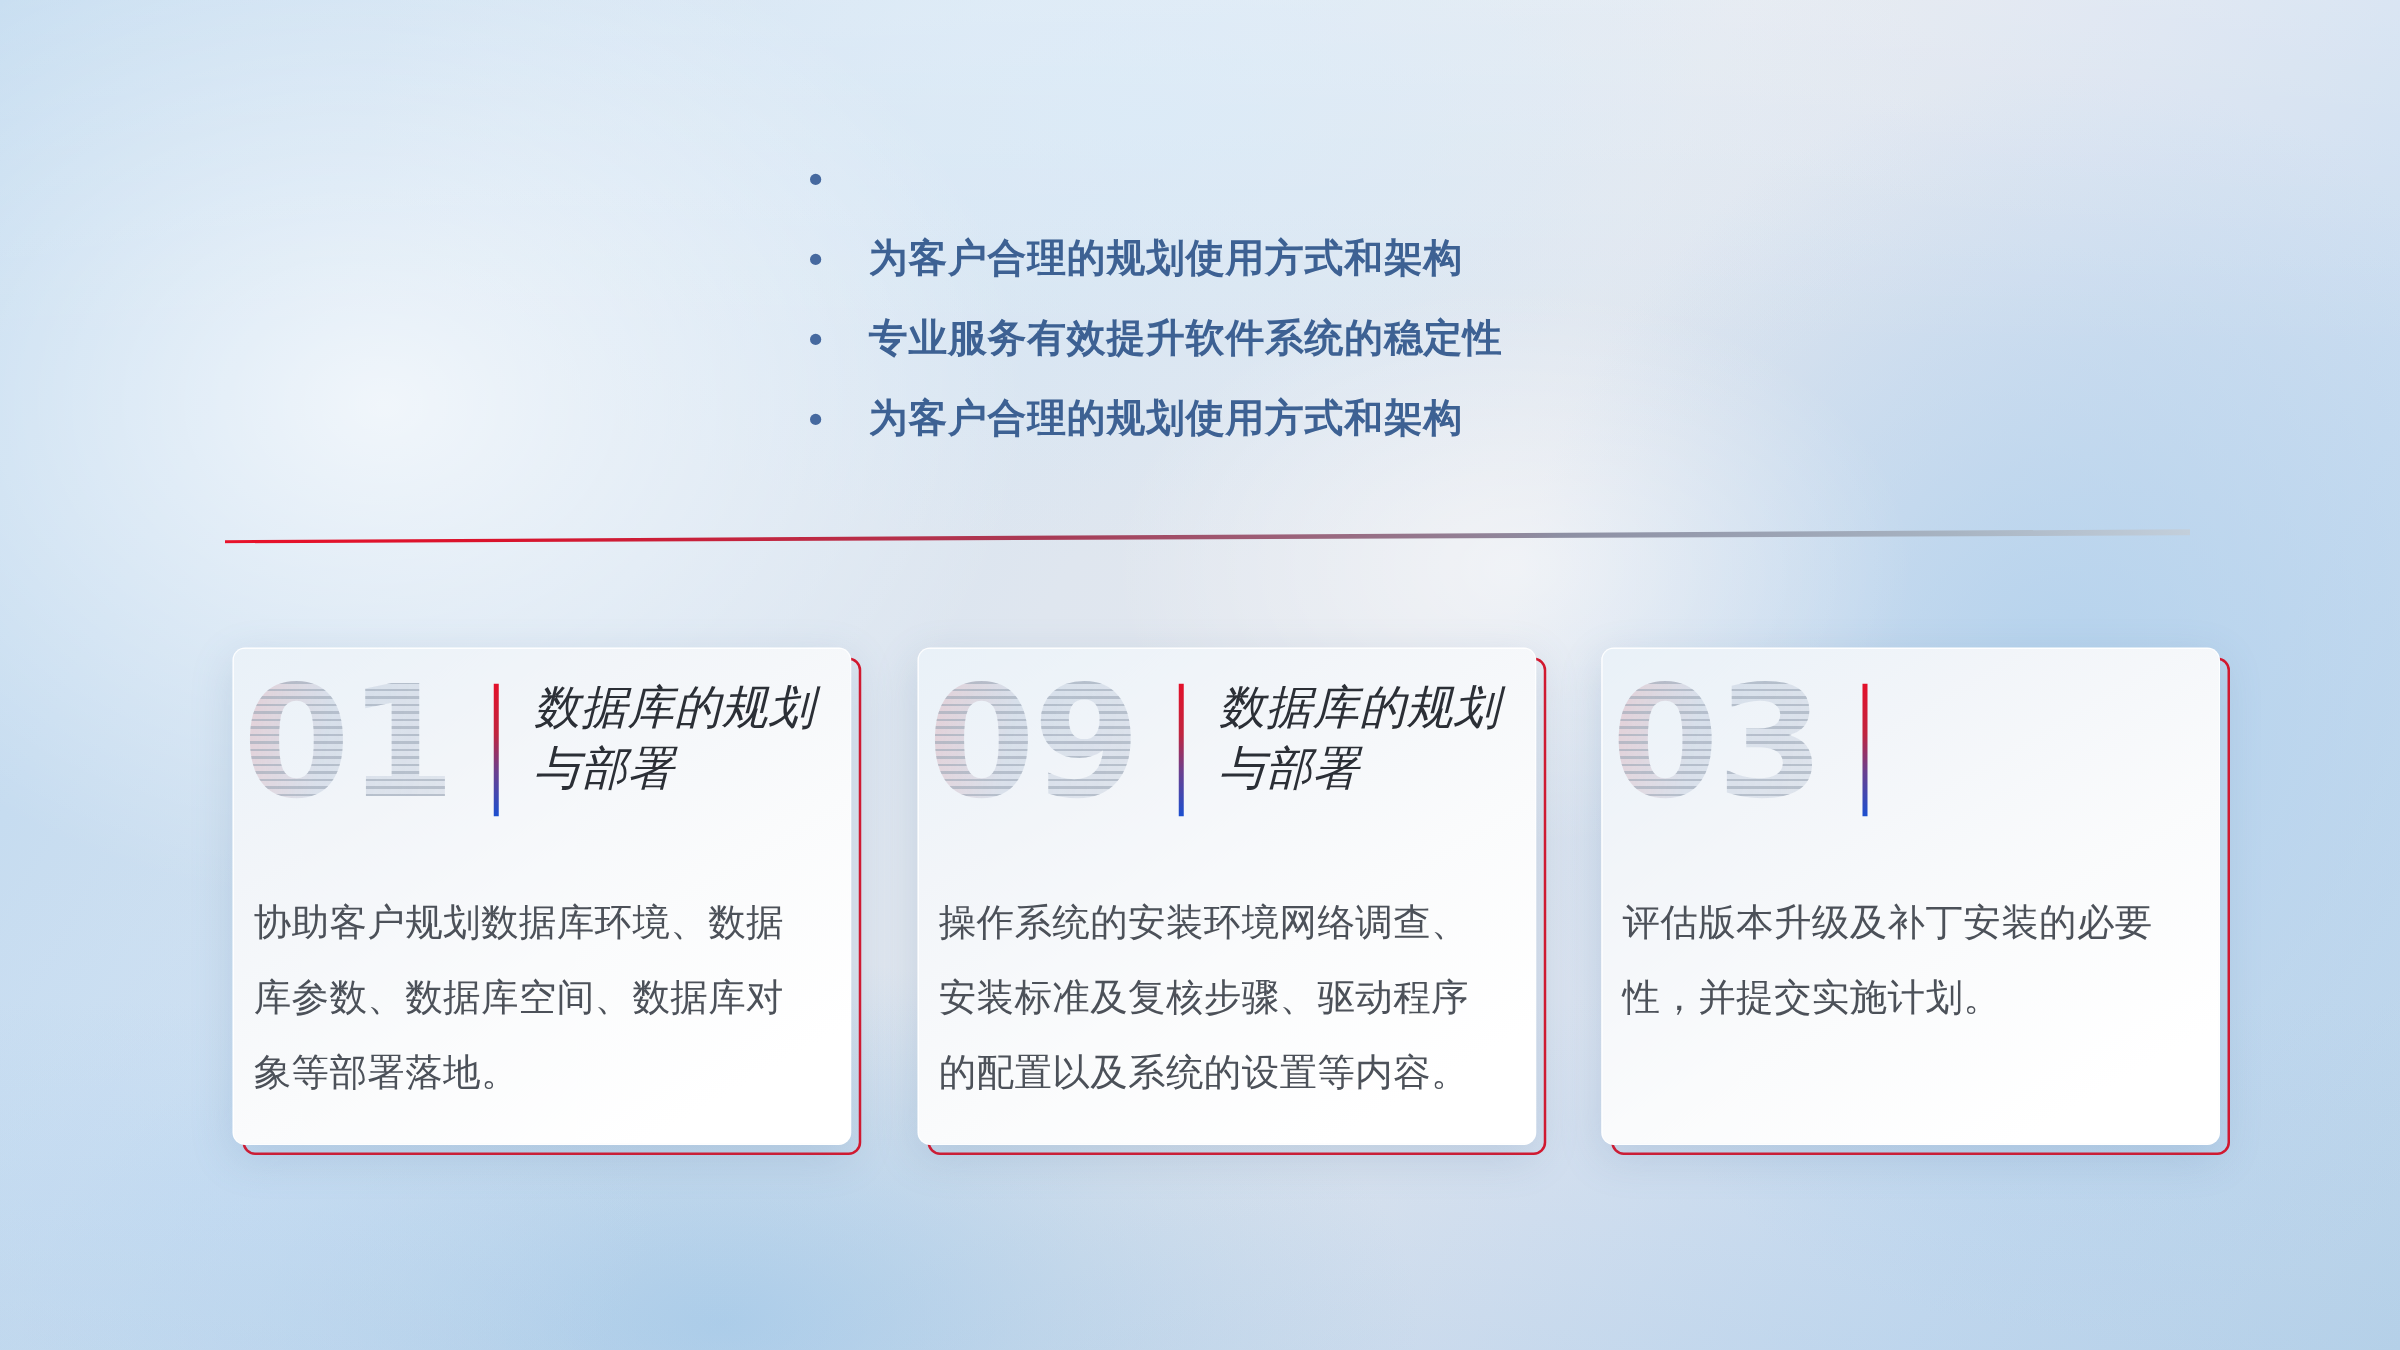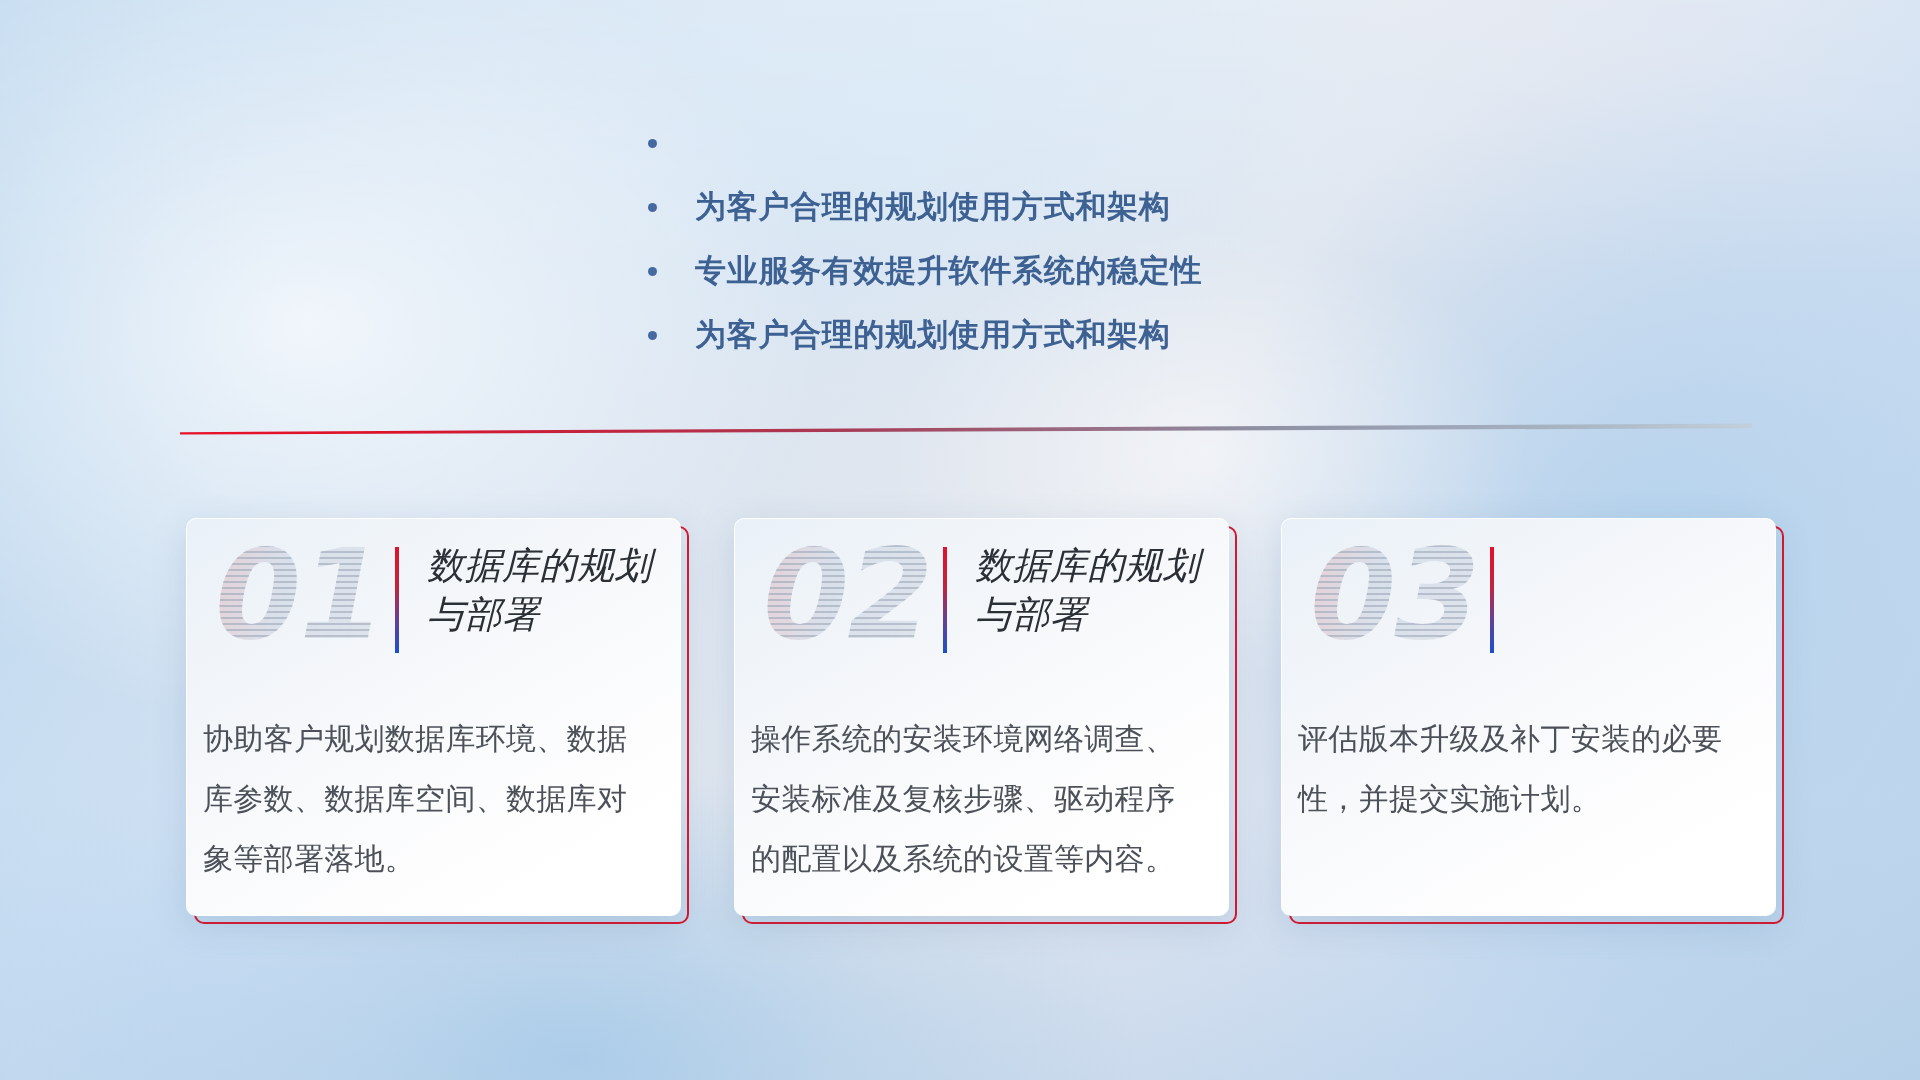--- a/index.html
+++ b/index.html
@@ -79,35 +79,34 @@
     border-radius:10px;box-sizing:border-box;
     background:linear-gradient(150deg,#e9f1f8 0%,#f2f5f9 28%,#fafbfc 58%,#ffffff 86%,#ffffff 100%);
     border:1px solid rgba(255,255,255,.9);
     box-shadow:0 10px 34px rgba(90,125,165,.20);
     overflow:hidden;
   }
   .card-head{
     position:relative;height:168px;
   }
   .ghost-num{
-    position:absolute;left:28px;top:14px;
+    position:absolute;left:7px;top:14px;
     font-size:124px;font-weight:700;
     font-family:"DejaVu Sans",sans-serif;
     letter-spacing:-2px;
     line-height:1;
     color:transparent;
     -webkit-background-clip:text;background-clip:text;
     background-image:repeating-linear-gradient(
         to bottom,
         rgba(110,125,145,.62) 0px, rgba(110,125,145,.62) 2px,
         rgba(255,255,255,0) 2px, rgba(255,255,255,0) 6px),
       linear-gradient(100deg, rgba(200,60,70,.30) 0%, rgba(160,175,200,.45) 40%, rgba(150,165,190,.35) 100%);
     opacity:.62;
     user-select:none;
-    font-style:italic;
   }
   .head-bar{
     position:absolute;left:208px;top:28px;width:4px;height:106px;
     background:linear-gradient(180deg,#e3102a 0%,#c0253f 38%,#6b3f8e 66%,#1b4fd0 100%);
   }
   .card-title{
     position:absolute;left:240px;top:22px;width:232px;
     font-size:37px;line-height:1.33;color:#2b2f36;
     font-weight:400;letter-spacing:.5px;font-style:italic;
   }
@@ -174,21 +173,21 @@
         <div class="card-title">数据库的规划与部署</div>
       </div>
       <div class="card-body">协助客户规划数据库环境、数据库参数、数据库空间、数据库对象等部署落地。</div>
     </div>
   </div>
 
   <div class="card-wrap c2">
     <div class="card-frame"></div>
     <div class="card">
       <div class="card-head">
-        <div class="ghost-num">02</div>
+        <div class="ghost-num">09</div>
         <div class="head-bar"></div>
         <div class="card-title">数据库的规划与部署</div>
       </div>
       <div class="card-body">操作系统的安装环境网络调查、安装标准及复核步骤、驱动程序的配置以及系统的设置等内容。</div>
     </div>
   </div>
 
   <div class="card-wrap c3">
     <div class="card-frame"></div>
     <div class="card">

